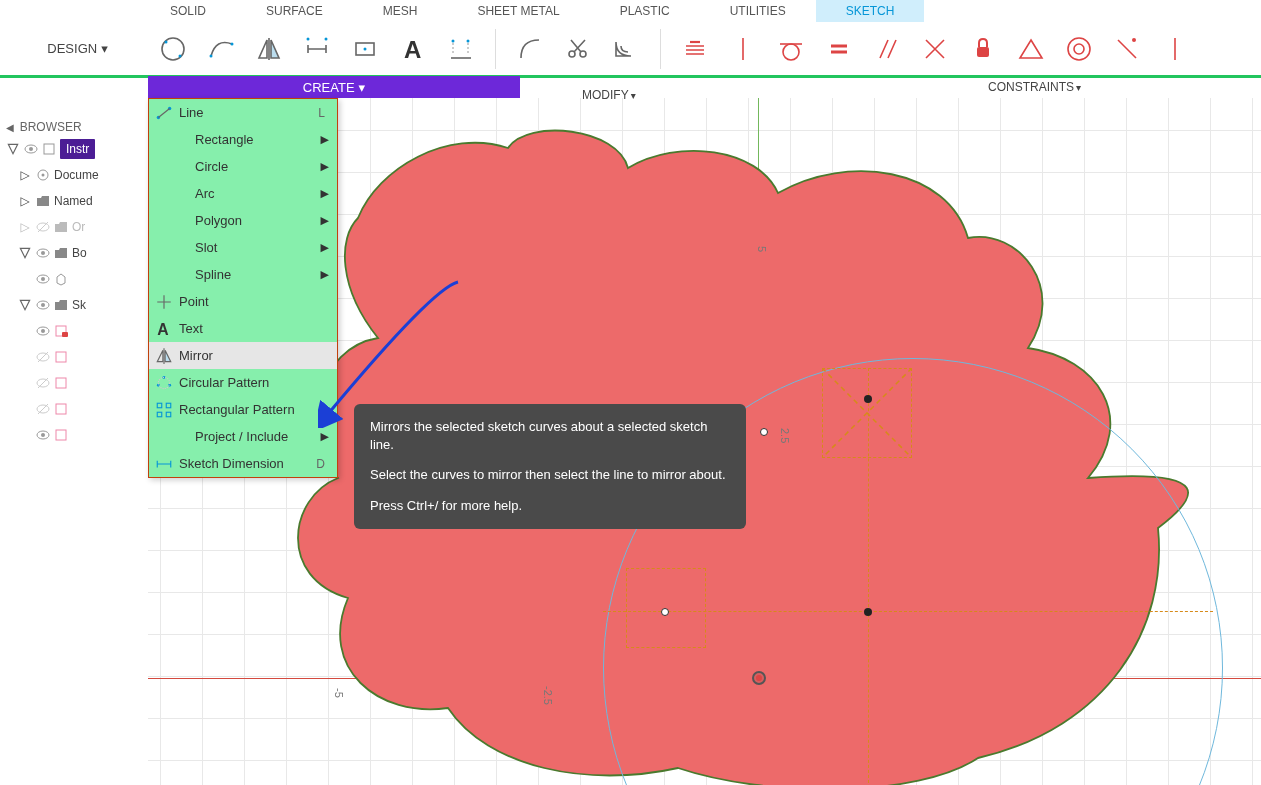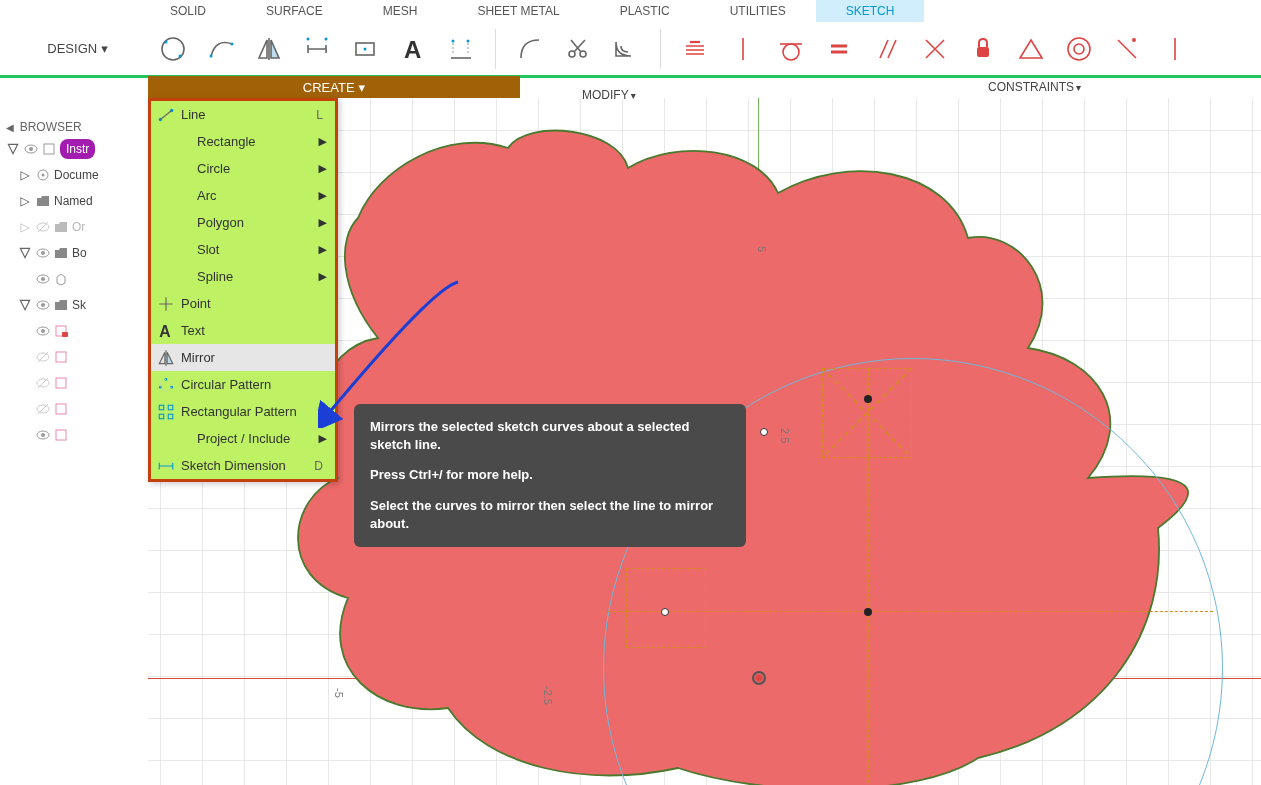--- a/index.html
+++ b/index.html
@@ -13,45 +13,45 @@
 .design-btn { width: 135px; display: flex; align-items: center; justify-content: center; font-size: 13px; color: #444; margin-left: 10px; }
 .design-btn .caret { margin-left:4px; }
 
 .tool-icons { display: flex; align-items: center; gap: 12px; padding: 0 10px; }
 .tool-icon { width: 36px; height: 36px; display: flex; align-items: center; justify-content: center; cursor: pointer; }
 .tool-icon svg { width: 30px; height: 30px; }
 
 .section-divider { width: 1px; height: 40px; background: #ddd; margin: 0 6px; }
 
 
-.create-header { position: absolute; top: 76px; left: 148px; width: 372px; height: 22px; background: #a16207; color: #fff; display: flex; align-items: center; justify-content: center; font-size: 13px; cursor: pointer; }
+.create-header { position: absolute; top: 76px; left: 148px; width: 372px; height: 22px; background: #6d28d9; color: #fff; display: flex; align-items: center; justify-content: center; font-size: 13px; cursor: pointer; }
 .create-header .caret { margin-left: 4px; }
 
 
-.dropdown { position: absolute; top: 98px; left: 148px; width: 190px; background: #bef264; border: 3px solid #c2410c; box-shadow: 2px 2px 6px rgba(0,0,0,0.2); z-index: 50; }
+.dropdown { position: absolute; top: 98px; left: 148px; width: 190px; background: #86efac; border: 1px solid #c2410c; box-shadow: 2px 2px 6px rgba(0,0,0,0.2); z-index: 50; }
 .menu-item { display: flex; align-items: center; height: 27px; padding: 0 8px 0 6px; font-size: 13px; color: #333; cursor: pointer; }
 .menu-item:hover, .menu-item.hover { background: #e6e6e6; }
 .menu-item .mi-icon { width: 18px; height: 18px; margin-right: 6px; display:flex; align-items:center; justify-content:center; }
 .menu-item .mi-label { flex: 1; }
 .menu-item .mi-shortcut { color: #666; font-size: 12px; margin-right: 4px; }
 .menu-item .mi-arrow { color: #333; font-size: 11px; }
 .menu-item.indent .mi-icon { margin-left: 16px; }
 
 
 .tooltip-box { position: absolute; top: 404px; left: 354px; width: 392px; background: #4a4a4a; color: #fff; border-radius: 6px; padding: 14px 16px; font-size: 13px; line-height: 1.4; z-index: 60; }
-.tooltip-box p { margin-bottom: 12px; font-weight: bold; }
+.tooltip-box p { margin-bottom: 12px; font-weight: normal; }
 .tooltip-box p:last-child { margin-bottom: 0; }
 
 
 .browser { position: absolute; top: 110px; left: 0; width: 148px; padding: 8px 2px; font-size: 12px; color: #444; }
 .browser-header { display:flex; align-items:center; padding: 2px 4px; color: #666; }
 .browser-header .tri { margin-right: 6px; font-size: 10px; }
 .tree-row { display:flex; align-items:center; height: 26px; gap: 4px; padding-left: 4px; white-space: nowrap; overflow: hidden; }
 .tree-row .node-label { overflow:hidden; text-overflow: ellipsis; }
-.tree-row .instr { background:#a21caf; color:#fff; padding: 3px 6px; border-radius:8px; }
+.tree-row .instr { background:#4c1d95; color:#fff; padding: 3px 6px; border-radius:1px; }
 .tree-icon { width:14px; height:14px; display:flex; align-items:center; justify-content:center; flex-shrink:0; }
 .eye-icon svg, .folder-icon svg, .gear-icon svg, .box-icon svg, .sketch-icon svg { width:14px; height:14px; }
 .browser .disabled { color:#bbb; }
 
 
 .canvas { position: absolute; top: 98px; left: 148px; right: 0; bottom: 0; overflow: hidden; }
 .grid-bg { position:absolute; inset:0;
   background-image: linear-gradient(#e8e8e8 1px, transparent 1px), linear-gradient(90deg, #e8e8e8 1px, transparent 1px);
   background-size: 42px 42px;
   background-position: -30px -10px;
@@ -604,15 +604,15 @@
   <defs>
       <marker id="arrh" markerWidth="10" markerHeight="10" refX="2" refY="5" orient="auto">
         <path d="M0 0 L10 5 L0 10 Z" fill="#1b3fd6"></path>
       </marker>
     </defs>
   <path d="M140 4 Q 115 10, 10 136" stroke="#1b3fd6" stroke-width="3" fill="none" marker-end="url(#arrh)"></path>
 </svg>
 
 <div class="tooltip-box">
   <p>Mirrors the selected sketch curves about a selected sketch line.</p>
+  <p>Select the curves to mirror then select the line to mirror about.</p>
   <p>Press Ctrl+/ for more help.</p>
-  <p>Select the curves to mirror then select the line to mirror about.</p>
 </div>
 
 </body></html>

